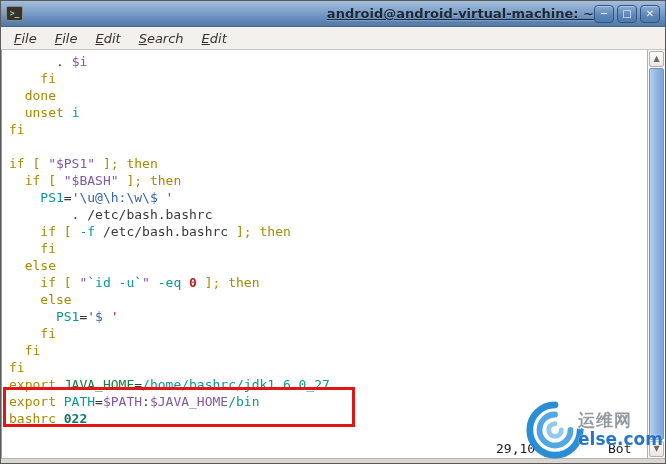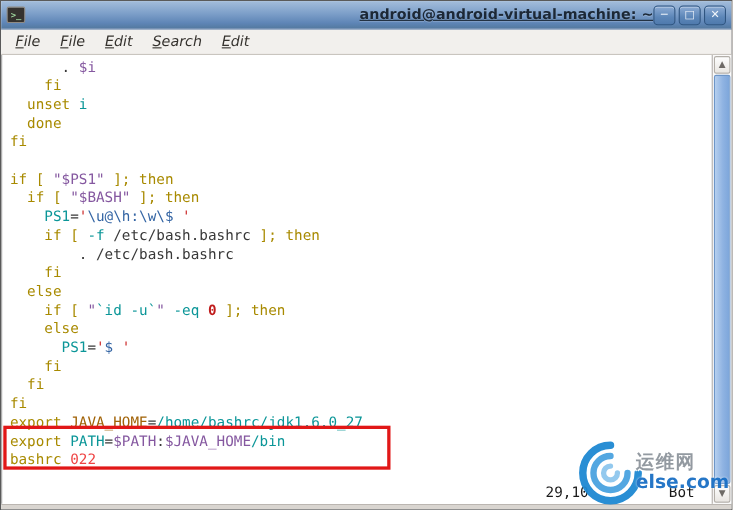--- a/index.html
+++ b/index.html
@@ -121,40 +121,40 @@
     <span class="menu-item">Edit</span>
     <span class="menu-item">Search</span>
     <span class="menu-item">Edit</span>
   </div>
 
   <div class="term-wrap">
     <div class="term-content">
       <div class="lines">
           <div class="line"><span style="color: rgb(56, 56, 56);">      . </span><span style="color: rgb(133, 88, 160);">$i</span></div>
           <div class="line"><span style="color: rgb(56, 56, 56);">    </span><span style="color: rgb(168, 138, 0);">fi</span></div>
+          <div class="line"><span style="color: rgb(56, 56, 56);">  </span><span style="color: rgb(168, 138, 0);">done</span></div>
           <div class="line"><span style="color: rgb(56, 56, 56);">  </span><span style="color: rgb(168, 138, 0);">unset</span><span style="color: rgb(56, 56, 56);"> </span><span style="color: rgb(11, 150, 152);">i</span></div>
-          <div class="line"><span style="color: rgb(56, 56, 56);">  </span><span style="color: rgb(168, 138, 0);">done</span></div>
           <div class="line"><span style="color: rgb(168, 138, 0);">fi</span></div>
           <div class="line">&nbsp;</div>
           <div class="line"><span style="color: rgb(168, 138, 0);">if [ </span><span style="color: rgb(133, 88, 160);">"$PS1"</span><span style="color: rgb(168, 138, 0);"> ]; then</span></div>
           <div class="line"><span style="color: rgb(56, 56, 56);">  </span><span style="color: rgb(168, 138, 0);">if [ </span><span style="color: rgb(133, 88, 160);">"$BASH"</span><span style="color: rgb(168, 138, 0);"> ]; then</span></div>
           <div class="line"><span style="color: rgb(56, 56, 56);">    </span><span style="color: rgb(11, 150, 152);">PS1</span><span style="color: rgb(56, 56, 56);">=</span><span style="color: rgb(204, 43, 43);">'</span><span style="color: rgb(52, 101, 164);">\u@\h:\w\$</span><span style="color: rgb(56, 56, 56);"> </span><span style="color: rgb(204, 43, 43);">'</span></div>
+          <div class="line"><span style="color: rgb(56, 56, 56);">        . /etc/bash.bashrc</span></div>
           <div class="line"><span style="color: rgb(56, 56, 56);">    </span><span style="color: rgb(168, 138, 0);">if [ </span><span style="color: rgb(11, 150, 152);">-f</span><span style="color: rgb(56, 56, 56);"> /etc/bash.bashrc </span><span style="color: rgb(168, 138, 0);">]; then</span></div>
-          <div class="line"><span style="color: rgb(56, 56, 56);">        . /etc/bash.bashrc</span></div>
           <div class="line"><span style="color: rgb(56, 56, 56);">    </span><span style="color: rgb(168, 138, 0);">fi</span></div>
           <div class="line"><span style="color: rgb(56, 56, 56);">  </span><span style="color: rgb(168, 138, 0);">else</span></div>
           <div class="line"><span style="color: rgb(56, 56, 56);">    </span><span style="color: rgb(168, 138, 0);">if [ </span><span style="color: rgb(133, 88, 160);">"</span><span style="color: rgb(11, 150, 152);">`id -u`</span><span style="color: rgb(133, 88, 160);">"</span><span style="color: rgb(56, 56, 56);"> </span><span style="color: rgb(11, 150, 152);">-eq</span><span style="color: rgb(56, 56, 56);"> </span><span style="color: rgb(192, 28, 28); font-weight: bold;">0</span><span style="color: rgb(168, 138, 0);"> ]; then</span></div>
           <div class="line"><span style="color: rgb(56, 56, 56);">    </span><span style="color: rgb(168, 138, 0);">else</span></div>
           <div class="line"><span style="color: rgb(56, 56, 56);">      </span><span style="color: rgb(11, 150, 152);">PS1</span><span style="color: rgb(56, 56, 56);">=</span><span style="color: rgb(204, 43, 43);">'</span><span style="color: rgb(52, 101, 164);">$</span><span style="color: rgb(56, 56, 56);"> </span><span style="color: rgb(204, 43, 43);">'</span></div>
           <div class="line"><span style="color: rgb(56, 56, 56);">    </span><span style="color: rgb(168, 138, 0);">fi</span></div>
           <div class="line"><span style="color: rgb(56, 56, 56);">  </span><span style="color: rgb(168, 138, 0);">fi</span></div>
           <div class="line"><span style="color: rgb(168, 138, 0);">fi</span></div>
-          <div class="line"><span style="color: rgb(168, 138, 0);">export</span><span style="color: rgb(56, 56, 56);"> </span><span style="color: #a16207;">JAVA_HOME</span><span style="color: rgb(56, 56, 56);">=</span><span style="color: rgb(11, 150, 152);">/home/bashrc/jdk1.6.0_27</span></div>
+          <div class="line"><span style="color: rgb(168, 138, 0);">export</span><span style="color: rgb(56, 56, 56);"> </span><span style="color: #15803d;">JAVA_HOME</span><span style="color: rgb(56, 56, 56);">=</span><span style="color: rgb(11, 150, 152);">/home/bashrc/jdk1.6.0_27</span></div>
           <div class="line"><span style="color: rgb(168, 138, 0);">export</span><span style="color: rgb(56, 56, 56);"> </span><span style="color: rgb(11, 150, 152);">PATH</span><span style="color: rgb(56, 56, 56);">=</span><span style="color: rgb(133, 88, 160);">$PATH</span><span style="color: rgb(56, 56, 56);">:</span><span style="color: rgb(133, 88, 160);">$JAVA_HOME</span><span style="color: rgb(11, 150, 152);">/bin</span></div>
-          <div class="line"><span style="color: rgb(168, 138, 0);">bashrc</span><span style="color: rgb(56, 56, 56);"> </span><span style="color: #ef4444; font-weight: normal;">022</span></div>
+          <div class="line"><span style="color: rgb(168, 138, 0);">bashrc</span><span style="color: rgb(56, 56, 56);"> </span><span style="color: #0f766e; font-weight: bold;">022</span></div>
         </div>
 
       <div class="redbox"></div>
 
       <div class="status-row">
         
         <span class="ruler">29,10</span>
         <span class="scrollpos">Bot</span>
       </div>
     </div>

